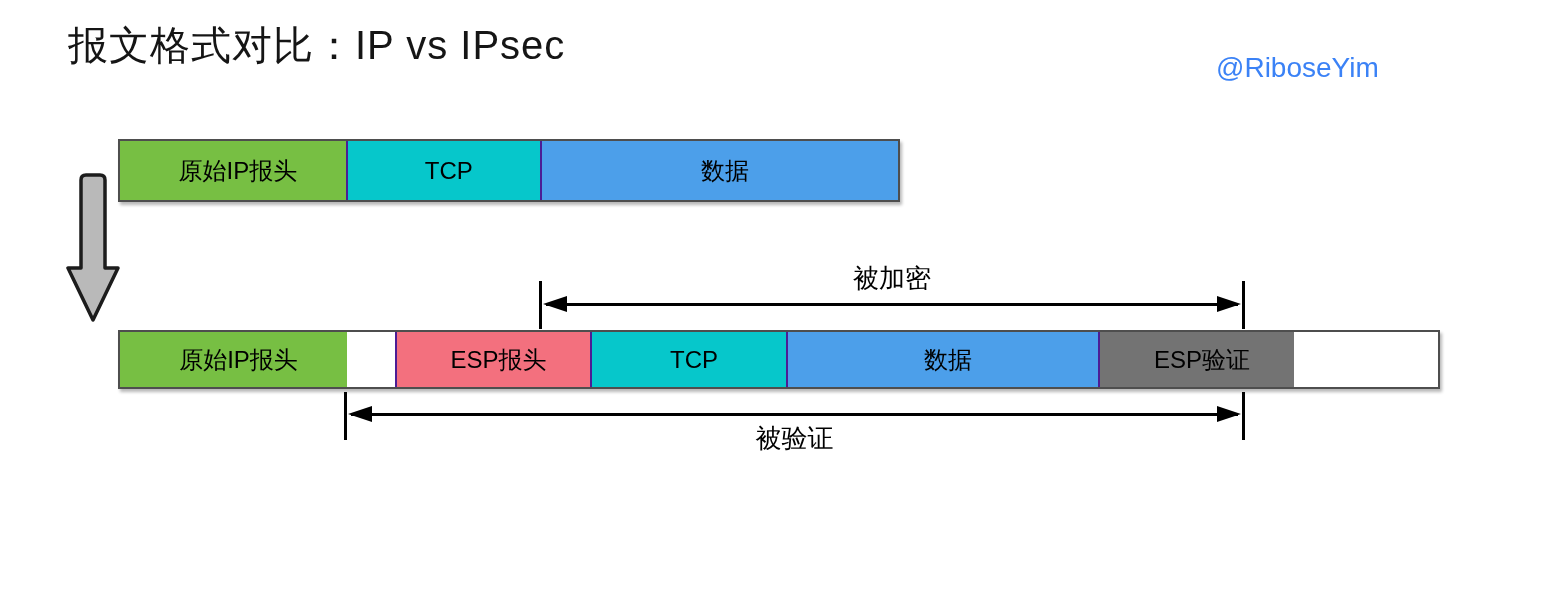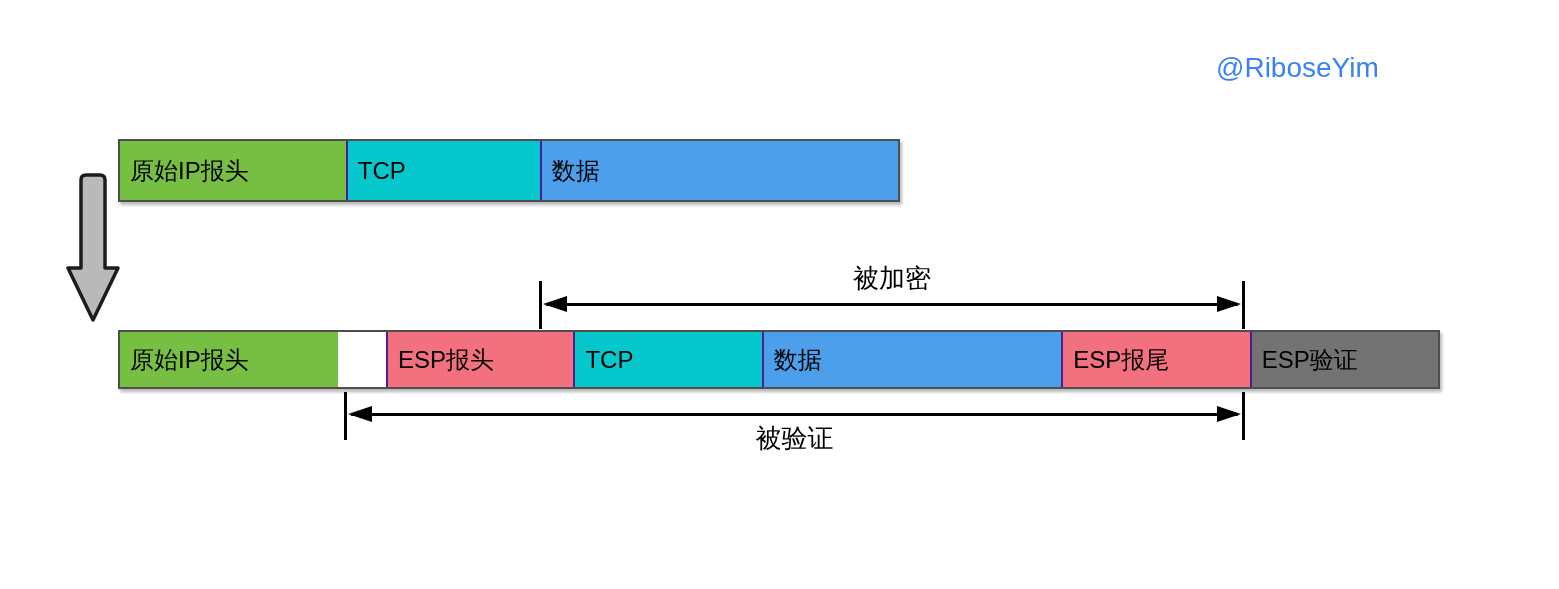--- a/index.html
+++ b/index.html
@@ -15,21 +15,21 @@
     position:absolute; left:1216px; top:52px; font-size:28px; color:#3b82f6; white-space:nowrap;
   }
   
   .packet-row {
     position:absolute; display:flex; box-sizing:border-box;
     border:2px solid #4e4e4e; box-shadow:2px 3px 3px rgba(0,0,0,0.28);
   }
   .row-ip    { left:118px; top:139px; width:782px;  height:63px; }
   .row-ipsec { left:118px; top:330px; width:1322px; height:59px; }
   .seg {
-    display:flex; align-items:center; justify-content:flex-start;
+    display:flex; align-items:center; justify-content:center;
     box-sizing:border-box; font-size:24px; color:#000; white-space:nowrap;padding-left:10px;
   }
   .seg + .seg { border-left:2px solid #4c1d95; }
   
   .down-arrow { position:absolute; left:62px; top:172px; }
   
   .span-note { position:absolute; }
   .tick { position:absolute; top:0; bottom:0; width:3px; background:#000; }
   .tick-left  { left:-1px; }
   .tick-right { right:-1px; }
@@ -49,20 +49,21 @@
     font-size:26px; color:#000; white-space:nowrap;
   }
   .label-above { top:-20px; }
   .label-below { top:29px; }
 </style>
 </head>
 <body>
 
 <div class="canvas">
 
+  <div class="title">报文格式对比：IP vs IPsec</div>
   <div class="credit">@RiboseYim</div>
 
   <svg class="down-arrow" width="62" height="155" viewBox="0 0 62 155">
     <path d="M24 3 H38 Q43 3 43 8 V96 H56 L31 148 L6 96 H19 V8 Q19 3 24 3 Z" fill="#B9B9B9" stroke="#1C1C1C" stroke-width="3.5" stroke-linejoin="round"></path>
   </svg>
 
   <div class="packet-row row-ip">
     <div class="seg" style="width: 227px; background: rgb(119, 191, 67);">
       <span>原始IP报头</span>
     </div>
@@ -87,23 +88,20 @@
     </div>
     <div class="seg" style="width: 195px; background: rgb(243, 112, 126); margin-left: 48px;">
       <span>ESP报头</span>
     </div>
     <div class="seg" style="width: 196px; background: rgb(6, 199, 203);">
       <span>TCP</span>
     </div>
     <div class="seg" style="width: 312px; background: rgb(76, 159, 234);">
       <span>数据</span>
     </div>
-    <div class="seg" style="width: 196px; background: rgb(243, 112, 126);">
-      <span>ESP报尾</span>
-    </div>
     <div class="seg" style="width: 196px; background: #737373;">
       <span>ESP验证</span>
     </div>
   </div>
 
   <div class="span-note note-verified">
     <div class="tick tick-left"></div>
     <div class="tick tick-right"></div>
     <div class="dbl-arrow"></div>
     <div class="note-label label-below">被验证</div>

